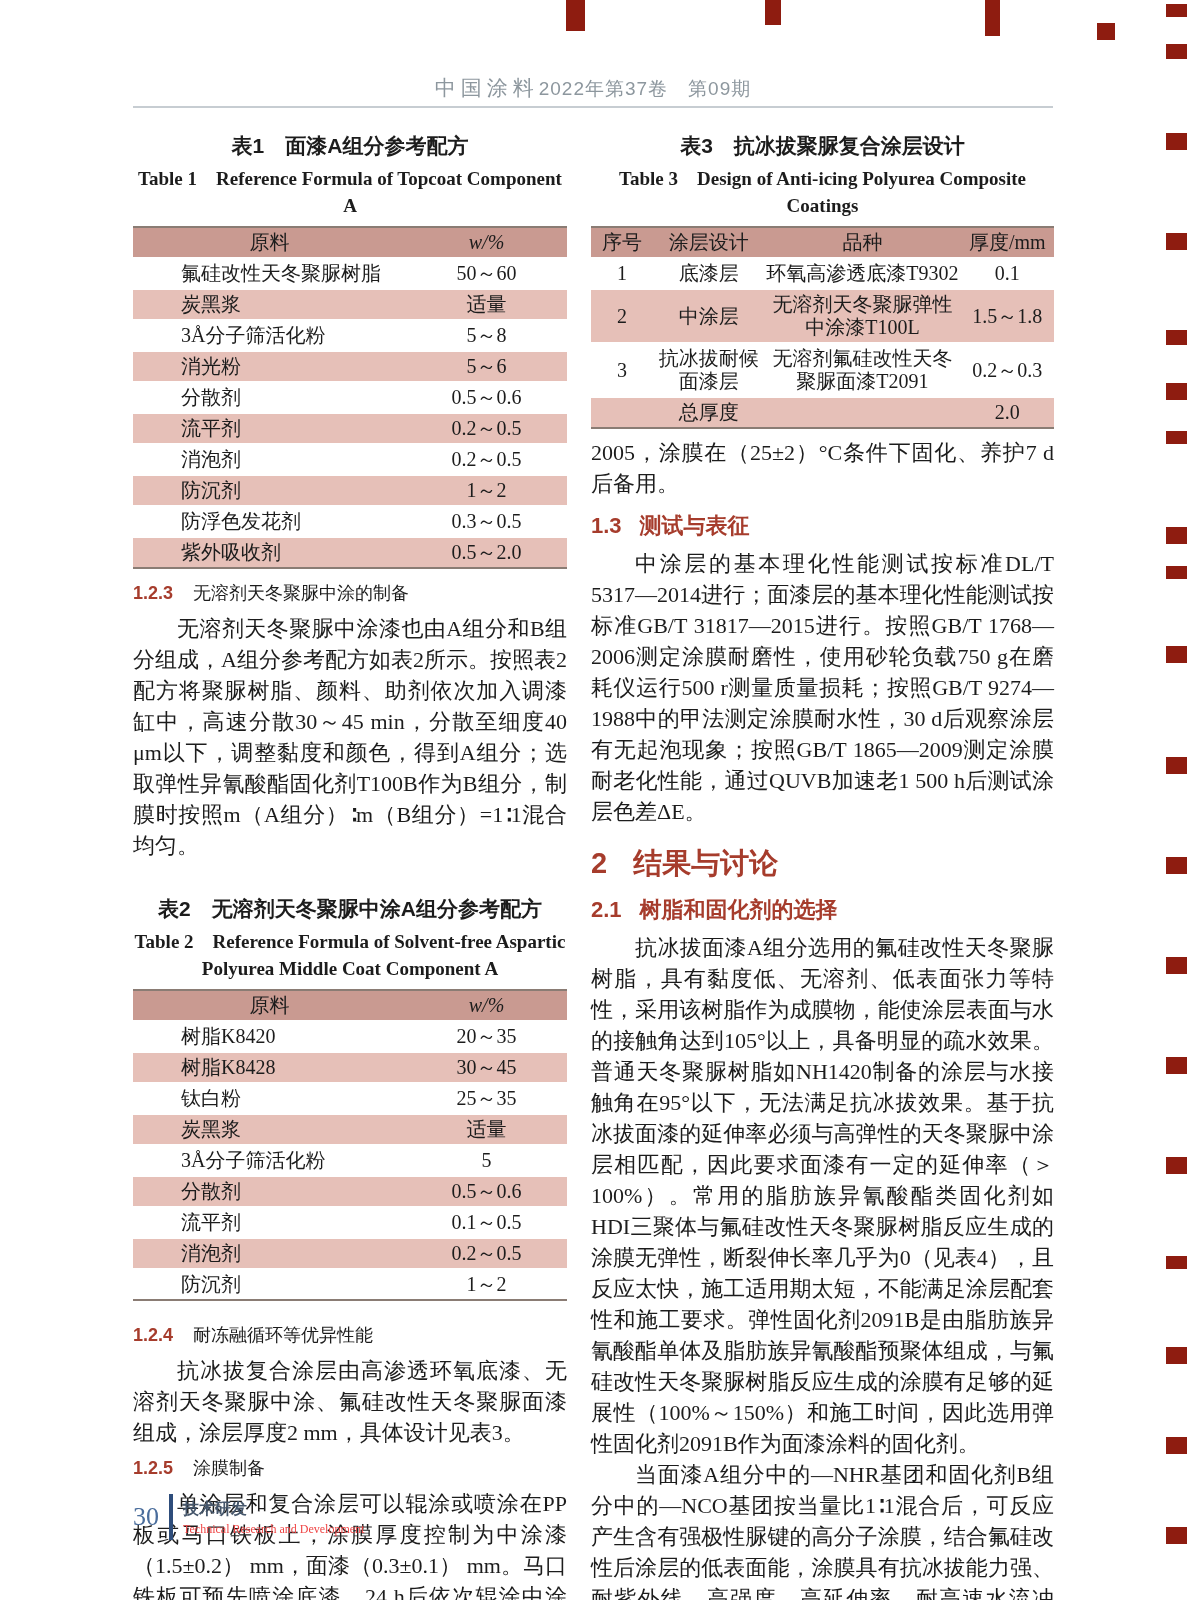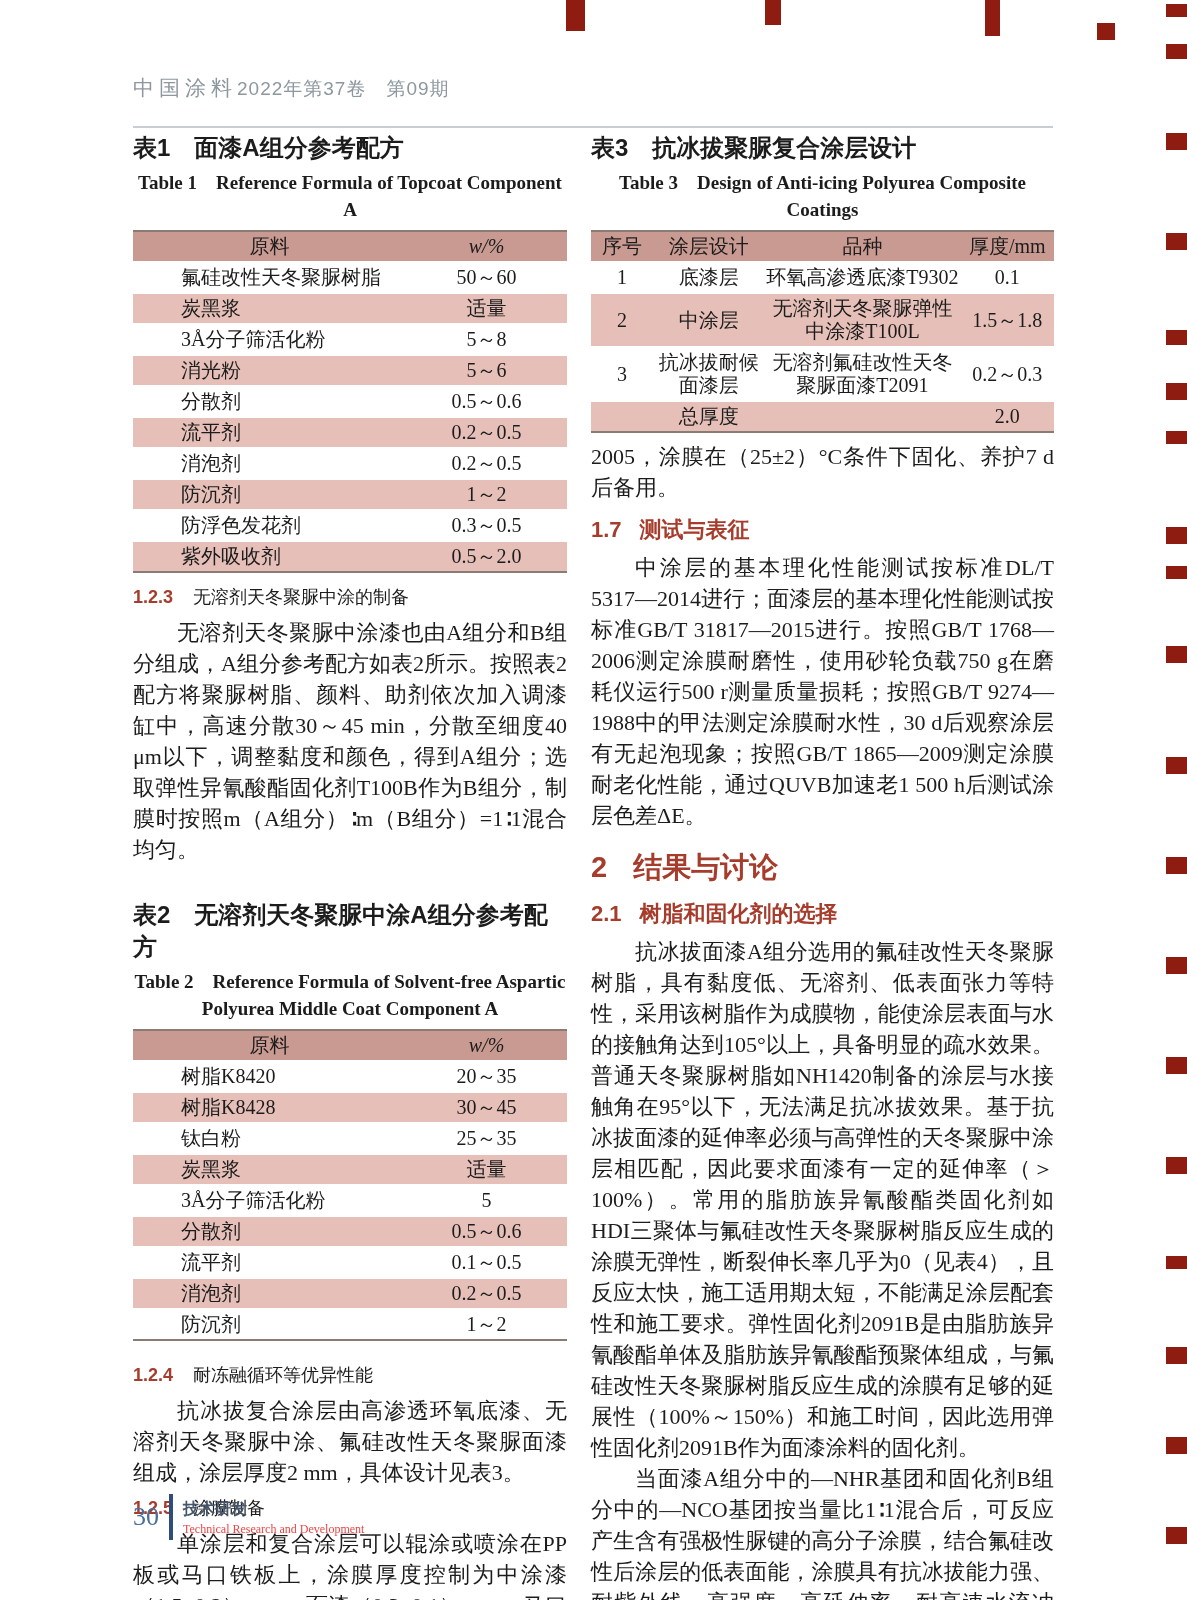--- a/index.html
+++ b/index.html
@@ -11,32 +11,32 @@
     --footer-bar:#2e4d7b;
     --header-gray:#8d979e;
     --edge-mark-red:#8e1c10;
     --body-ink:#1c1c1c;
   }
   html,body{margin:0;padding:0;background:#ffffff;}
   #page{position:relative;width:1187px;height:1600px;background:#ffffff;overflow:hidden;
         font-family:"Liberation Serif","DejaVu Serif",serif;color:var(--body-ink);}
   
   .page-header{position:absolute;left:133px;top:74px;width:920px;display:flex;
-               justify-content:flex-start;align-items:flex-end;padding-bottom:24px;
+               justify-content:center;align-items:flex-end;padding-bottom:4px;
                border-bottom:2px solid #c7cdd2;}
   .journal-name{font-size:21px;color:var(--header-gray);letter-spacing:5px;}
   .issue-info{font-size:19px;color:var(--header-gray);letter-spacing:1px;
               font-family:"Liberation Sans","DejaVu Sans",sans-serif;}
   
   .col{position:absolute;top:126px;}
   .col-left{left:133px;width:434px;}
   .col-right{left:591px;width:463px;}
   
   .tbl-title-zh{font-family:"Liberation Sans","DejaVu Sans",sans-serif;font-weight:bold;
-                font-size:24px;text-align:left;margin:6px 0 5px;}
+                font-size:21px;text-align:center;margin:6px 0 5px;}
   .tbl-title-en{font-weight:bold;font-size:19px;text-align:center;line-height:27px;margin-bottom:7px;}
   
   table{border-collapse:collapse;width:100%;table-layout:fixed;
         border-top:2px solid var(--rule-dark);border-bottom:2px solid var(--rule-dark);
         font-size:20px;}
   th,td{padding:3px 2px;line-height:23px;text-align:center;font-weight:normal;vertical-align:middle;}
   thead tr{background:var(--table-header-bg);padding-left:21px;}
   tbody tr{border-top:2px solid #ffffff;}
   tbody tr:nth-child(even){background:var(--table-row-alt-bg);}
   .tbl-2col th:first-child, .tbl-2col td:first-child{width:62%;}
@@ -238,21 +238,21 @@
             <td>总厚度</td>
             <td></td>
             <td>2.0</td>
           </tr>
         </tbody>
       </table>
 
     <p class="para noindent gap-md">2005，涂膜在（25±2）°C条件下固化、养护7 d后备用。</p>
 
     <div class="h2">
-      <span class="sec-num">1.7</span><span>测试与表征</span>
+      <span class="sec-num">1.3</span><span>测试与表征</span>
     </div>
     <p class="para">中涂层的基本理化性能测试按标准DL/T 5317—2014进行；面漆层的基本理化性能测试按标准GB/T 31817—2015进行。按照GB/T 1768—2006测定涂膜耐磨性，使用砂轮负载750 g在磨耗仪运行500 r测量质量损耗；按照GB/T 9274—1988中的甲法测定涂膜耐水性，30 d后观察涂层有无起泡现象；按照GB/T 1865—2009测定涂膜耐老化性能，通过QUVB加速老1 500 h后测试涂层色差ΔE。</p>
 
     <div class="h1">
       <span class="sec-num">2</span><span>结果与讨论</span>
     </div>
     <div class="h2">
       <span class="sec-num">2.1</span><span>树脂和固化剂的选择</span>
     </div>
     <p class="para">抗冰拔面漆A组分选用的氟硅改性天冬聚脲树脂，具有黏度低、无溶剂、低表面张力等特性，采用该树脂作为成膜物，能使涂层表面与水的接触角达到105°以上，具备明显的疏水效果。普通天冬聚脲树脂如NH1420制备的涂层与水接触角在95°以下，无法满足抗冰拔效果。基于抗冰拔面漆的延伸率必须与高弹性的天冬聚脲中涂层相匹配，因此要求面漆有一定的延伸率（＞100%）。常用的脂肪族异氰酸酯类固化剂如HDI三聚体与氟硅改性天冬聚脲树脂反应生成的涂膜无弹性，断裂伸长率几乎为0（见表4），且反应太快，施工适用期太短，不能满足涂层配套性和施工要求。弹性固化剂2091B是由脂肪族异氰酸酯单体及脂肪族异氰酸酯预聚体组成，与氟硅改性天冬聚脲树脂反应生成的涂膜有足够的延展性（100%～150%）和施工时间，因此选用弹性固化剂2091B作为面漆涂料的固化剂。</p>

